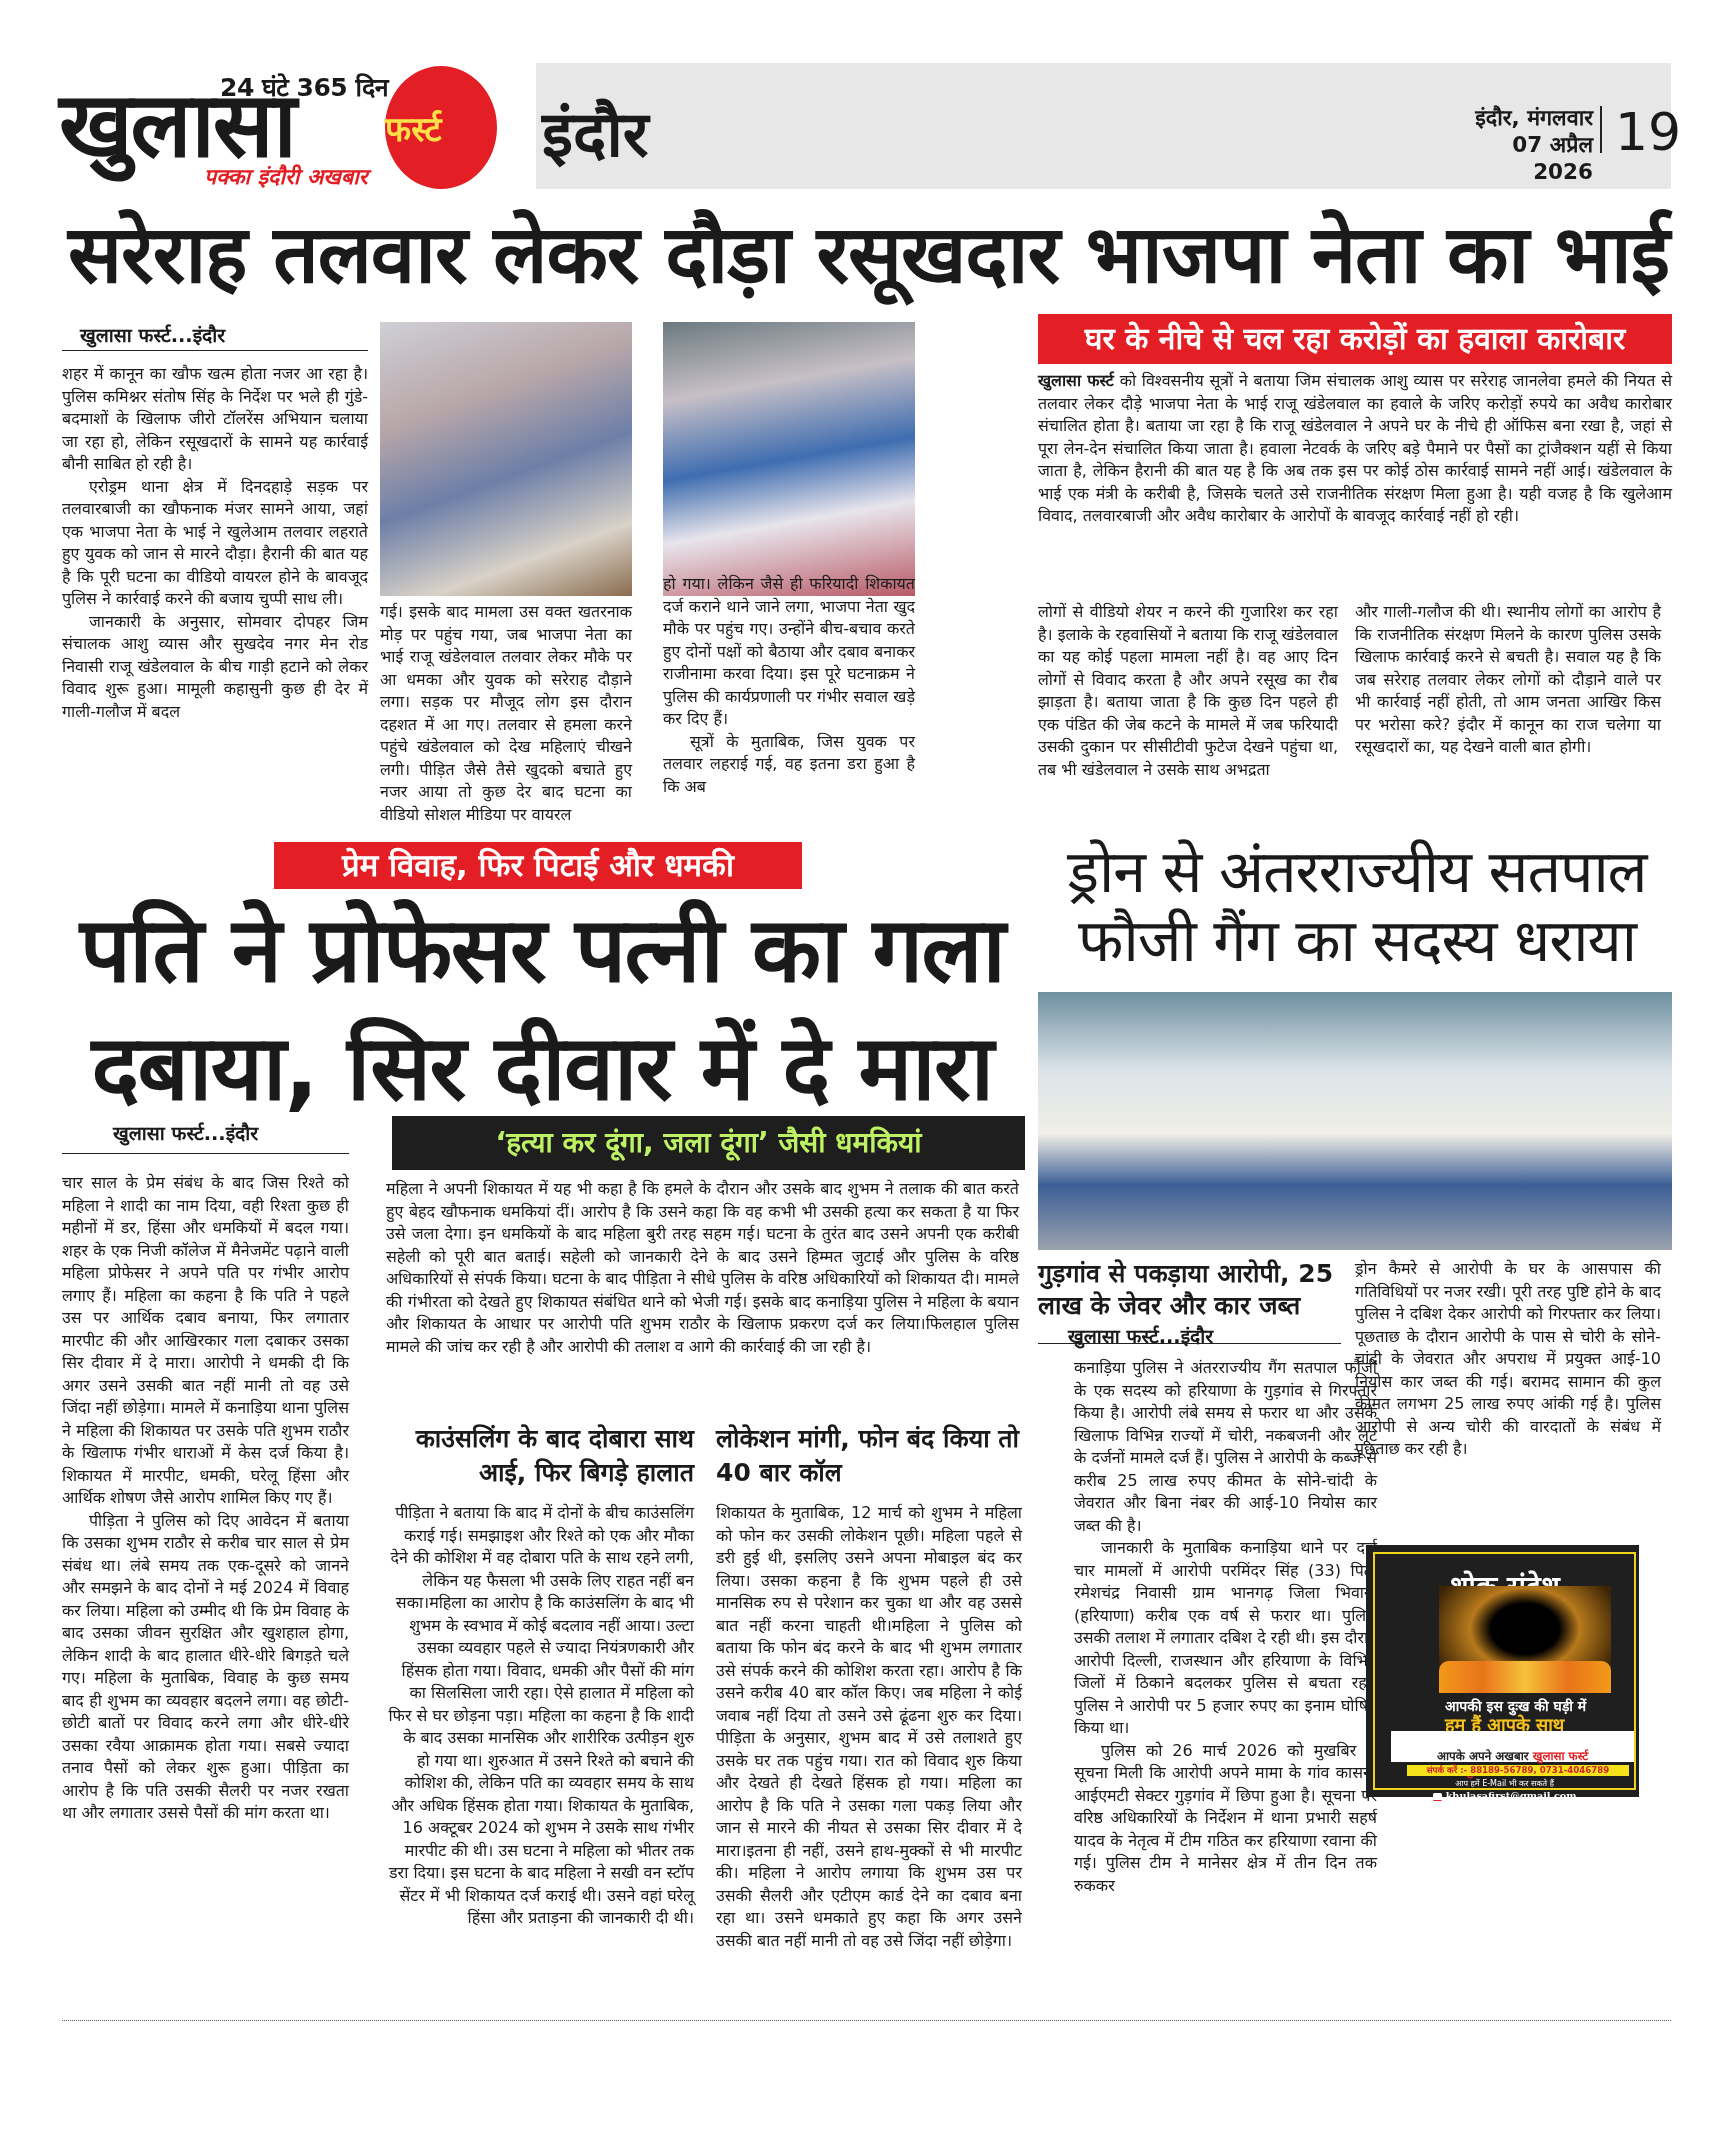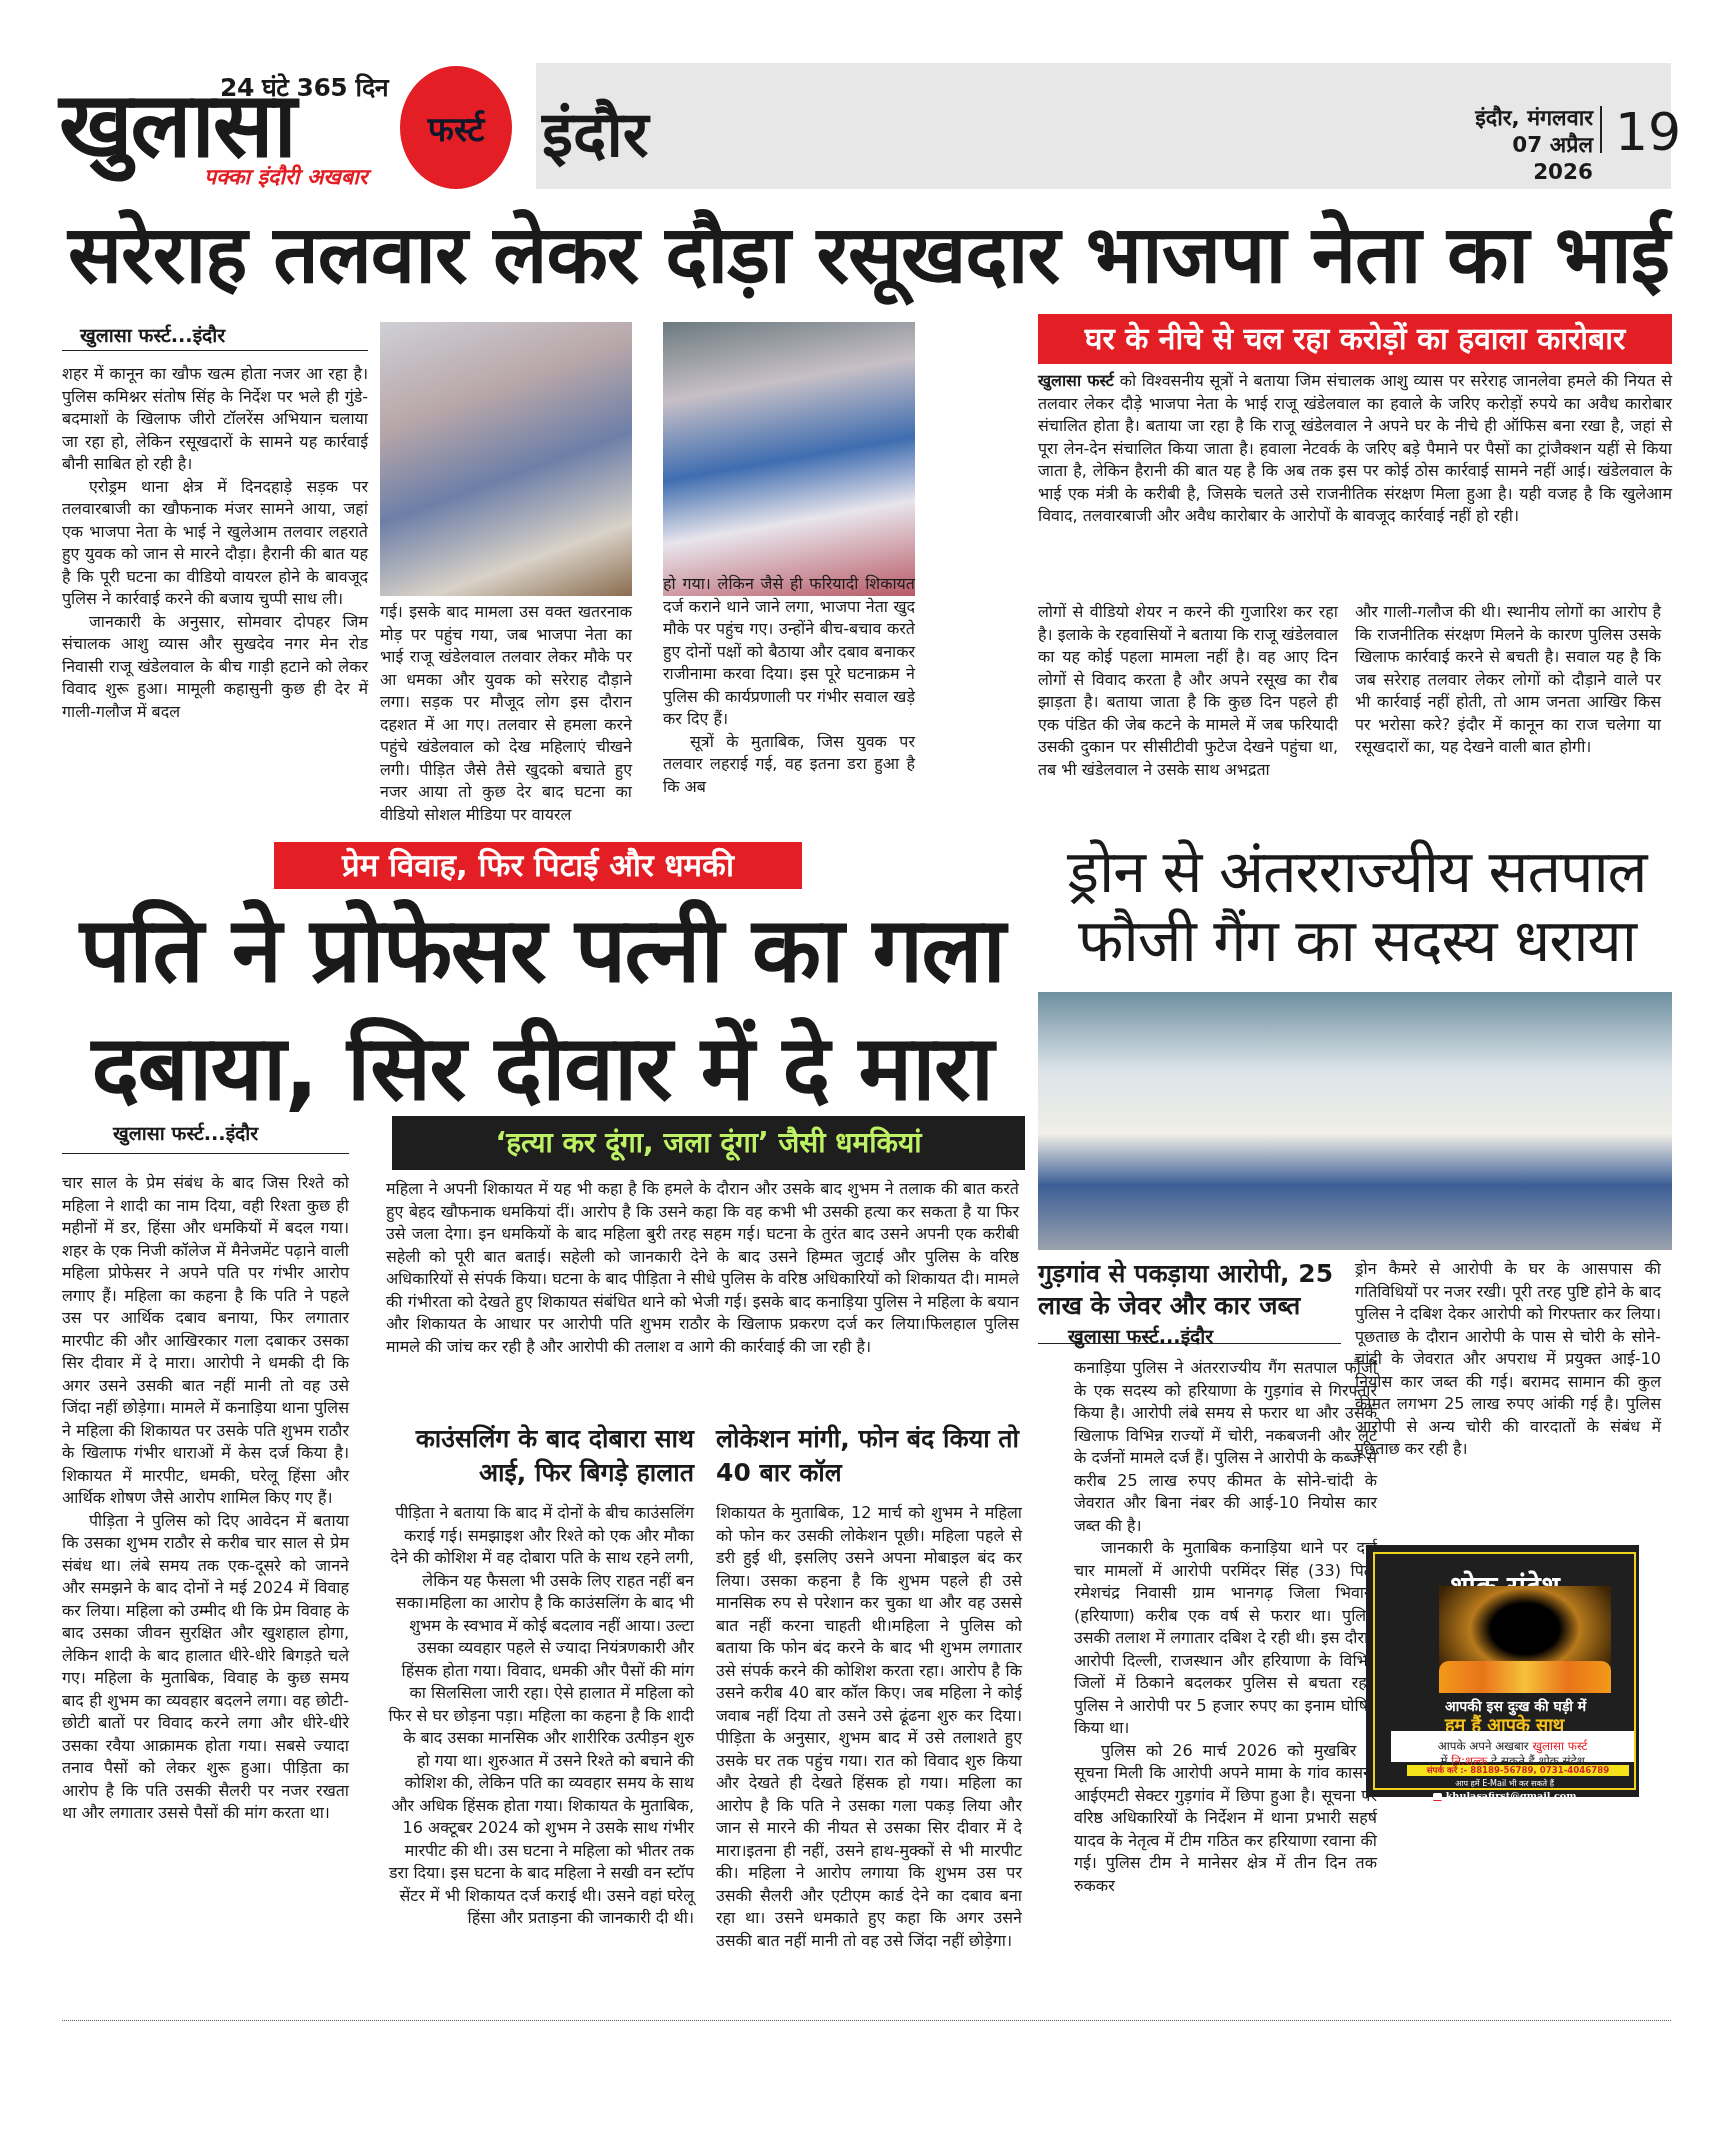--- a/index.html
+++ b/index.html
@@ -6,21 +6,21 @@
   html, body { width: 1730px; height: 2129px; background: #ffffff; overflow: hidden; }
   body { position: relative; font-family: "DejaVu Sans", sans-serif; color: #1a1a1a; }
 
   .abs { position: absolute; }
 
   
   .mast-bar { left: 536px; top: 63px; width: 1135px; height: 126px; background: #e7e7e7; }
   .mast-tagline { left: 220px; top: 69px; font-weight: bold; font-size: 25px; letter-spacing: -0.5px; }
   .mast-name { left: 59px; top: 80px; font-weight: bold; font-size: 90px; line-height: 1; letter-spacing: -2.1px; }
   .mast-sub { left: 204px; top: 161px; color: #e31e24; font-weight: bold; font-size: 21.5px; font-style: italic; }
-  .mast-circle { left: 397px; top: 63px; width: 118px; height: 129px; border-radius: 50%; background: #e31e24; border: 3.2px solid #fff; display:flex; align-items:center; justify-content:center; color:#0f172a; font-weight:bold; font-size: 34px; }
+  .mast-circle { left: 382px; top: 63px; width: 118px; height: 129px; border-radius: 50%; background: #e31e24; border: 3.2px solid #fff; display:flex; align-items:center; justify-content:flex-start; color:#fde047; font-weight:bold; font-size: 34px; }
   .mast-city { left: 542px; top: 89px; font-weight: bold; font-size: 63px; }
   .mast-date { left: 1448px; top: 105px; text-align: right; font-weight: bold; font-size: 21.5px; line-height: 1.25; width: 145px; }
   .mast-div { left: 1600px; top: 106px; width: 1.6px; height: 47px; background:#222; }
   .mast-page { left: 1615px; top: 102px; font-size: 52px; font-weight: normal; }
 
   
   .h-main { left: 64px; top: 209px; width: 1609px; font-weight: bold; font-size: 80px; line-height: 1.15; text-align: center; letter-spacing: -1.1px; }
   .byline { font-weight: bold; font-size: 19.3px; }
   .rule { height: 1.6px; background: #222; }
   .body-text { font-size: 16px; line-height: 22.5px; text-align: justify; font-family: "DejaVu Sans", sans-serif; }
@@ -38,21 +38,21 @@
   .dotted { border-top: 1.6px dotted #555; height: 0; }
 
   
   .ad { left: 1366px; top: 1545px; width: 273px; height: 252px; background: #1f1f1f; border: 3.2px solid #1f1f1f; }
   .ad-inner { position:absolute; left:4.3px; top:4.3px; right:0; bottom:4.3px; border:2.7px solid #f1d21d; }
   .ad-title { position:absolute; left:0; right:0; top:11.8px; text-align:center; color:#fff; font-weight:bold; font-size:28px; }
   .ad-img { position:absolute; left:64px; top:32px; width:172px; height:107px; background: radial-gradient(ellipse at 50% 40%, #000 0%, #000 28%, #b87a1c 45%, #3b2405 80%); }
   .ad-flowers { position:absolute; left:64px; top:107px; width:172px; height:32px; background: linear-gradient(90deg,#f29a1a,#e9741a,#f6c13b,#e9741a,#f29a1a); border-radius: 9.7px 9.7px 0 0; }
   .ad-l1 { position:absolute; left:0; right:0; top:142px; text-align:center; color:#fff; font-weight:bold; font-size:14px;padding-left:22px; }
   .ad-l2 { position:absolute; left:0; right:0; top:158px; text-align:center; color:#f6c21b; font-weight:bold; font-size:18px; }
-  .ad-white { position:absolute; left:16px; right:0; top:177px; height:31px; background:#fff; color:#222; font-weight:normal; font-size:11.8px; text-align:center; line-height:15px; padding-top:8px; }
+  .ad-white { position:absolute; left:16px; right:0; top:177px; height:31px; background:#fff; color:#222; font-weight:bold; font-size:11.8px; text-align:center; line-height:15px; padding-top:18px; }
   .ad-white .red { color:#e31e24; }
   .ad-phone { position:absolute; left:32px; right:5.4px; top:211px; height:10.7px; background:#f6e21b; color:#d0202a; font-weight:bold; font-size:8.6px; text-align:center; line-height:10.7px; }
   .ad-email-note { position:absolute; left:0; right:0; top:223px; color:#fff; font-size:8px; text-align:center; font-weight:normal; }
   .ad-email { position:absolute; left:0; right:0; top:236px; color:#fff; font-size:9.7px; text-align:center; font-family:"DejaVu Serif", serif; font-weight:bold; }
   .gmail-icon { display:inline-block; width:9.7px; height:7.5px; background:#fff; border-radius:1.6px; margin-right:3.2px; vertical-align:middle; border-bottom:1.6px solid #e31e24; }
 </style>
 </head>
 <body>
 
 <div class="abs mast-bar"></div>

